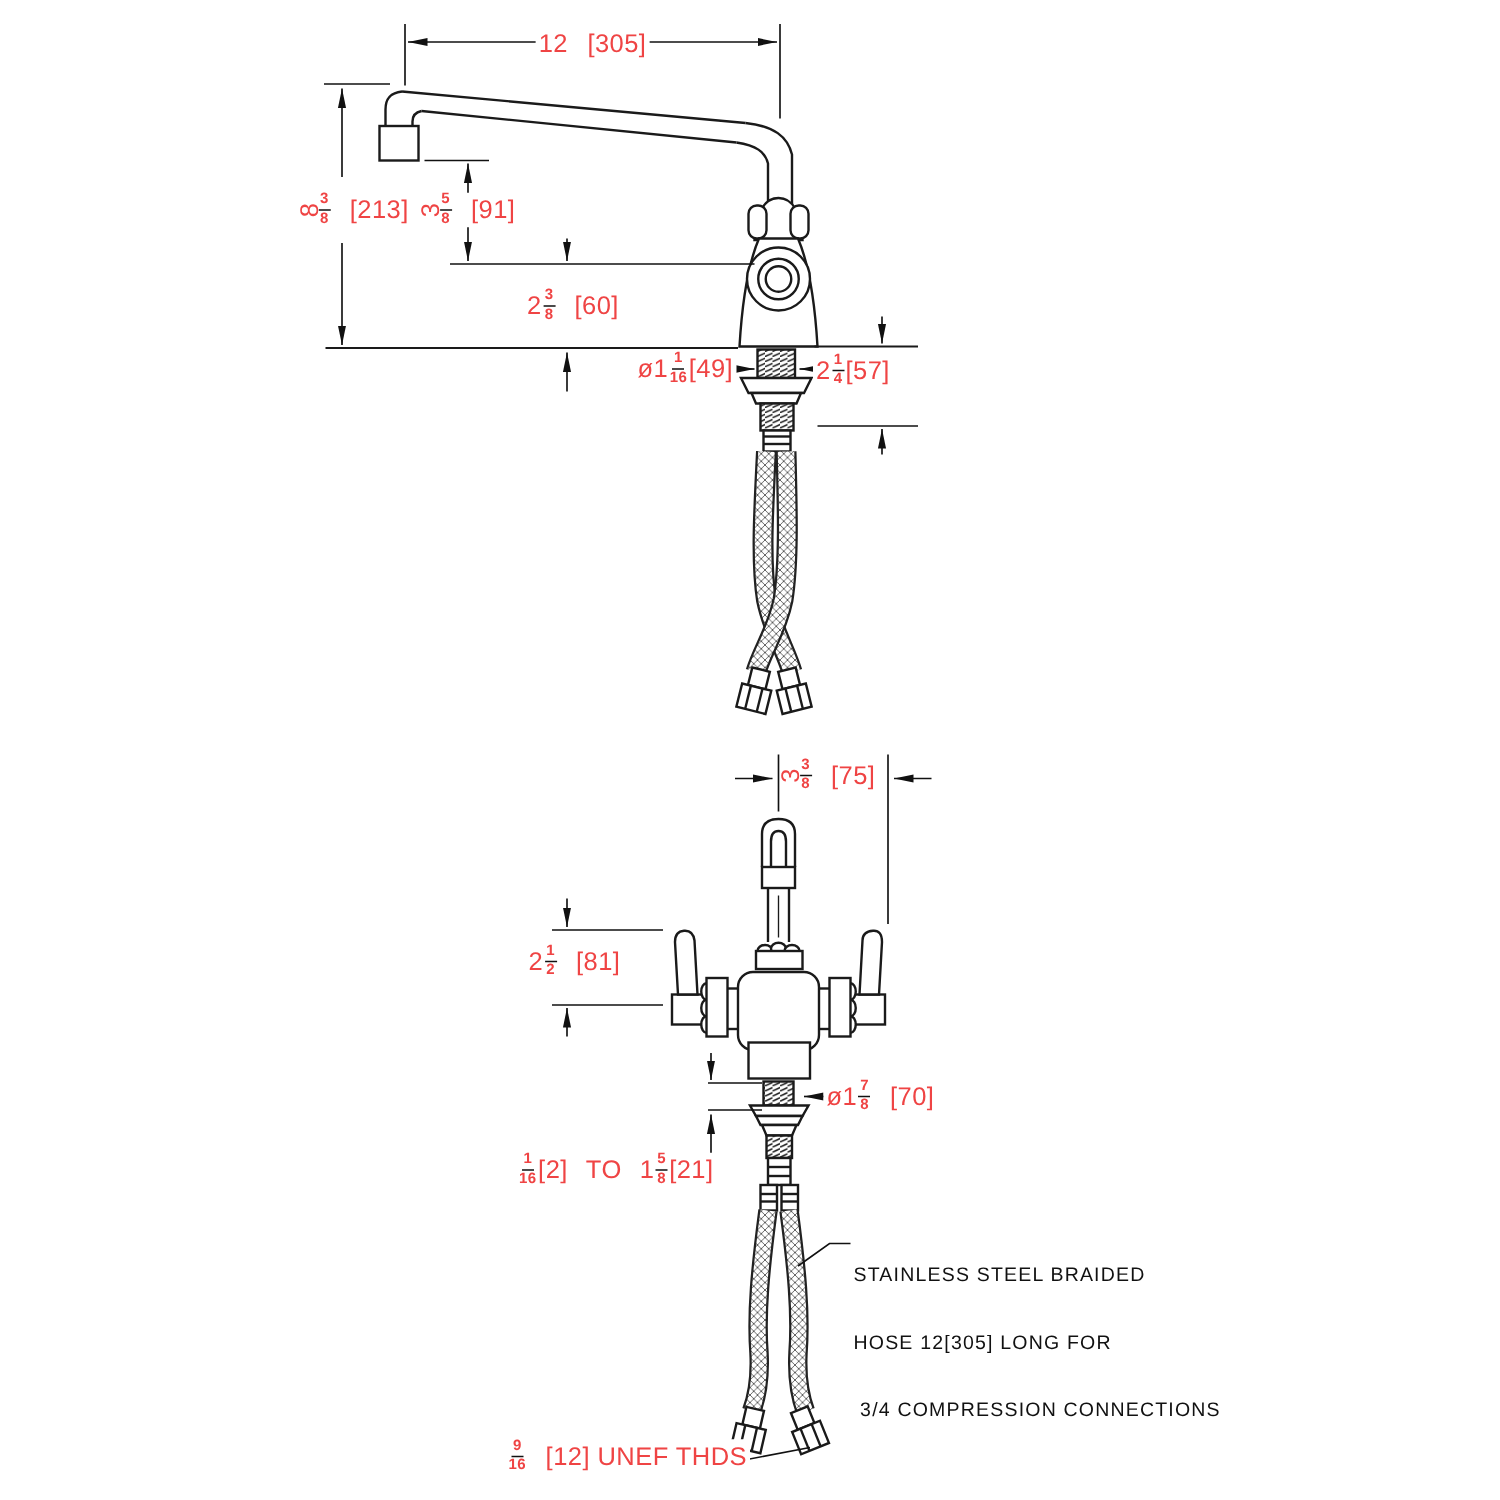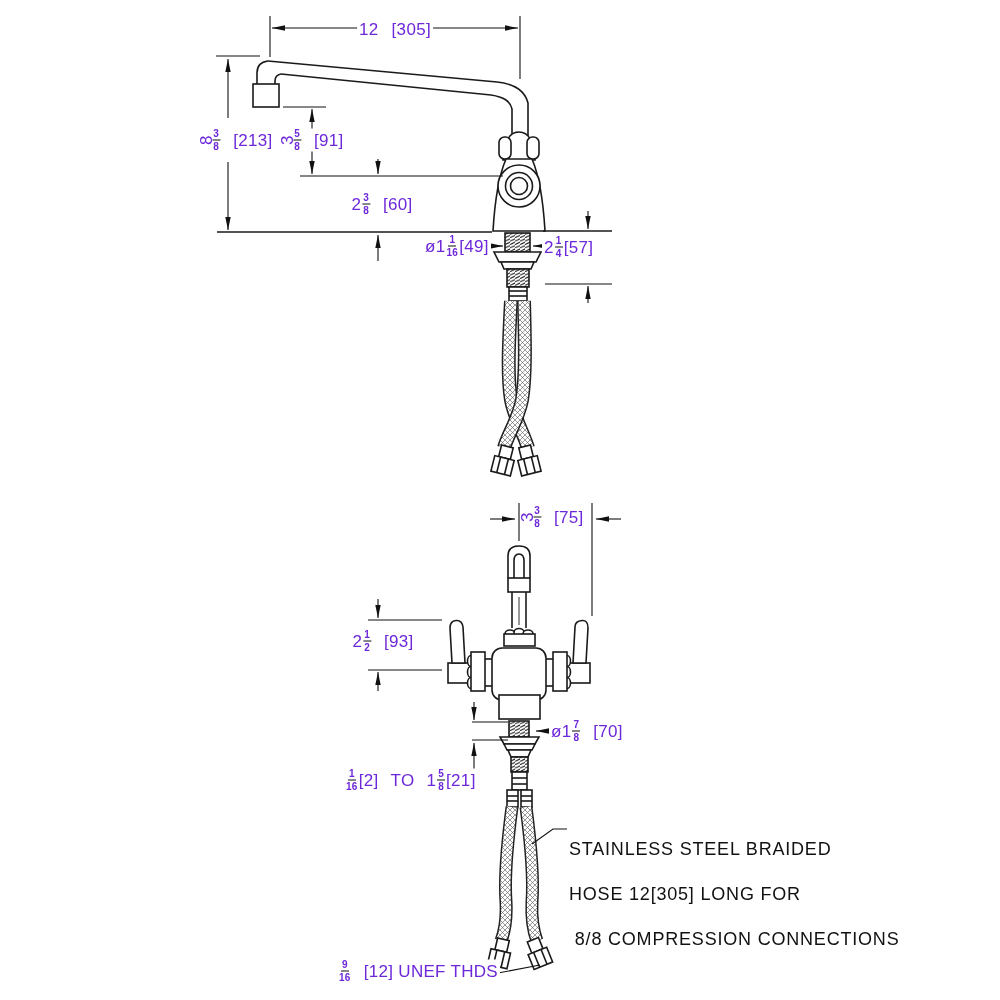--- a/index.html
+++ b/index.html
@@ -1,30 +1,30 @@
 <!DOCTYPE html>
 <html><head>
 <meta charset="utf-8">
 <style>
   html,body{margin:0;padding:0;background:#fff;}
   #sheet{position:relative;width:1000px;height:1000px;background:#fff;overflow:hidden;
          font-family:"Liberation Sans", sans-serif;color:#111;}
   svg{position:absolute;left:0;top:0;}
   .lbl{position:absolute;white-space:nowrap;background:#fff;padding:0 2px;
        display:inline-flex;align-items:center;font-size:17px;line-height:1;
-       letter-spacing:0.3px;color:#6d28d9;}
+       letter-spacing:0.3px;color:#ef4444;}
   .ctr{transform:translate(-50%,-50%);}
   .lft{transform:translate(0,-50%);}
   .fr{display:inline-flex;flex-direction:column;align-items:center;font-size:10px;
       line-height:1.05;margin:0 1px;font-weight:bold;}
   .fr .fn{border-bottom:1.4px solid #111;padding:0 1px 0.5px;}
   .fr .fd{padding-top:0.5px;}
   .rotw{display:inline-block;transform:rotate(-90deg);}
   .mw{margin-left:12px;}
-  .note{position:absolute;background:transparent;font-size:18px;line-height:15px;
+  .note{position:absolute;background:transparent;font-size:13px;line-height:15px;
         letter-spacing:0.8px;white-space:pre;color:#111;}
   .w2{margin-right:1px;}
 </style>
 </head>
 <body>
 
 <div id="sheet">
 
 <svg width="1000" height="1000" viewBox="0 0 1000 1000">
   <defs>
@@ -272,21 +272,21 @@
       </span>
   <span class="mw">[75]</span>
 </div>
 
 <div class="lbl ctr" style="left:383px;top:641px;">
   <span>2</span>
   <span class="fr">
         <span class="fn">1</span>
         <span class="fd">2</span>
       </span>
-  <span class="mw">[93]</span>
+  <span class="mw">[81]</span>
 </div>
 
 <div class="lbl lft" style="left:549px;top:731px;">
   <span>ø</span>
       <span>1</span>
   <span class="fr">
         <span class="fn">7</span>
         <span class="fd">8</span>
       </span>
   <span class="mw">[70]</span>
@@ -311,16 +311,16 @@
   <span class="fr">
         <span class="fn">9</span>
         <span class="fd">16</span>
       </span>
   <span class="mw">[12] UNEF THDS</span>
 </div>
 
 <div class="note" style="left:569px;top:812px;">
   <div>STAINLESS STEEL BRAIDED</div>
   <div>HOSE 12[305] LONG FOR</div>
-  <div> 8/8 COMPRESSION CONNECTIONS</div>
+  <div> 3/4 COMPRESSION CONNECTIONS</div>
 </div>
 
 </div>
 
 </body></html>

